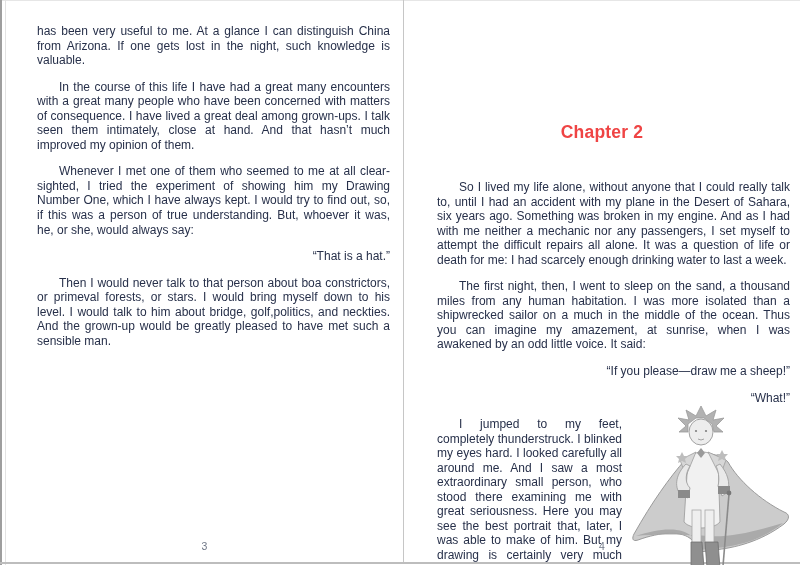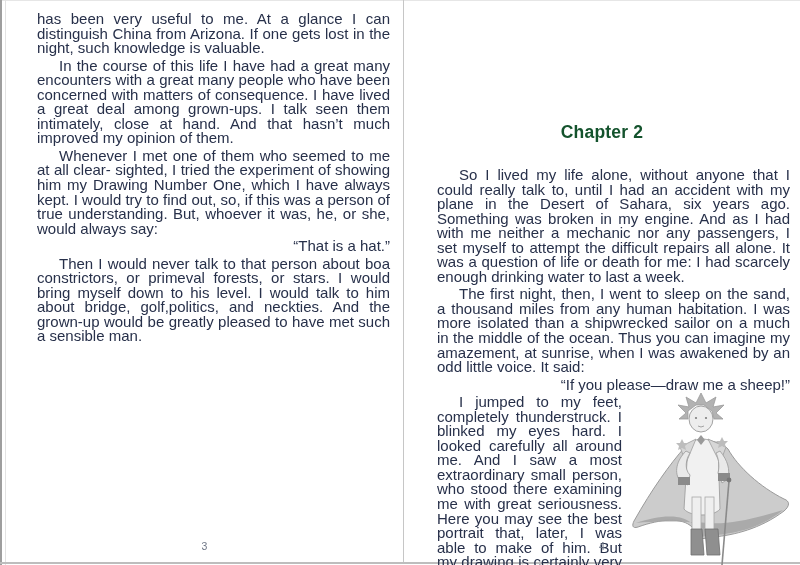--- a/index.html
+++ b/index.html
@@ -16,29 +16,29 @@
 
   .page { position:absolute; top:0; height:565px; }
   .page-left  { left:6px;  width:397px; }
   .page-right { left:404px; width:396px; }
 
   .text-col { position:absolute; width:353px; color:#27304a; }
   .left-col  { left:31px; top:12px; }
   .right-col { left:33px; top:168px; }
 
   p.body-text {
-    font-size:15px; line-height:14.55px; text-align:justify;
-    margin:0 0 3px 0; text-indent:22px; color:#27304a;
+    font-size:12px; line-height:14.55px; text-align:justify;
+    margin:12px 0 3px 0; text-indent:22px; color:#27304a;
   }
   p.no-indent { text-indent:0; }
   p.quote-line { text-align:right; }
 
   .chapter-title {
     position:absolute; top:122px; left:0; width:100%;
-    text-align:center; font-size:17.5px; font-weight:bold; color:#14532d;
+    text-align:center; font-size:17.5px; font-weight:bold; color:#ef4444;
     letter-spacing:0.2px;
   }
 
   .page-num {
     position:absolute; top:540px; left:0; width:100%;
     text-align:center; font-size:10.5px; color:#6f7787;
   }
 
   .illus-float {
     float:right; width:162px; height:188px; margin:-6px -2px 0 8px;
@@ -67,20 +67,21 @@
     <div class="page-num">3</div>
   </div>
 
   <div class="page page-right">
     <div class="chapter-title">Chapter 2</div>
 
     <div class="text-col right-col">
       <p class="body-text">So I lived my life alone, without anyone that I could really talk to, until I had an accident with my plane in the Desert of Sahara, six years ago. Something was broken in my engine. And as I had with me neither a mechanic nor any passengers, I set myself to attempt the difficult repairs all alone. It was a question of life or death for me: I had scarcely enough drinking water to last a week.</p>
       <p class="body-text">The first night, then, I went to sleep on the sand, a thousand miles from any human habitation. I was more isolated than a shipwrecked sailor on a much in the middle of the ocean. Thus you can imagine my amazement, at sunrise, when I was awakened by an odd little voice. It said:</p>
       <p class="body-text quote-line">“If you please—draw me a sheep!”</p>
+      <p class="body-text quote-line">“What!”</p>
 
       <div class="illus-float">
         <svg width="162" height="188" viewBox="0 0 162 188" xmlns="http://www.w3.org/2000/svg">
 
           <path d="M55,58 C40,75 22,100 4,132 C2,136 2,140 8,138 C30,130 52,128 62,138
                    L70,150 L84,148 C104,146 130,140 154,122 C160,117 160,112 154,110
                    C130,98 108,78 98,60 C88,50 66,48 55,58 Z" fill="#cccccc" stroke="#9a9a9a" stroke-width="1"></path>
           <path d="M6,134 C30,126 52,124 64,136 L70,148 L86,146 C108,144 132,138 153,121
                    C130,128 100,136 78,134 C50,132 24,132 6,134 Z" fill="#a3a3a3" opacity="0.85"></path>
 

